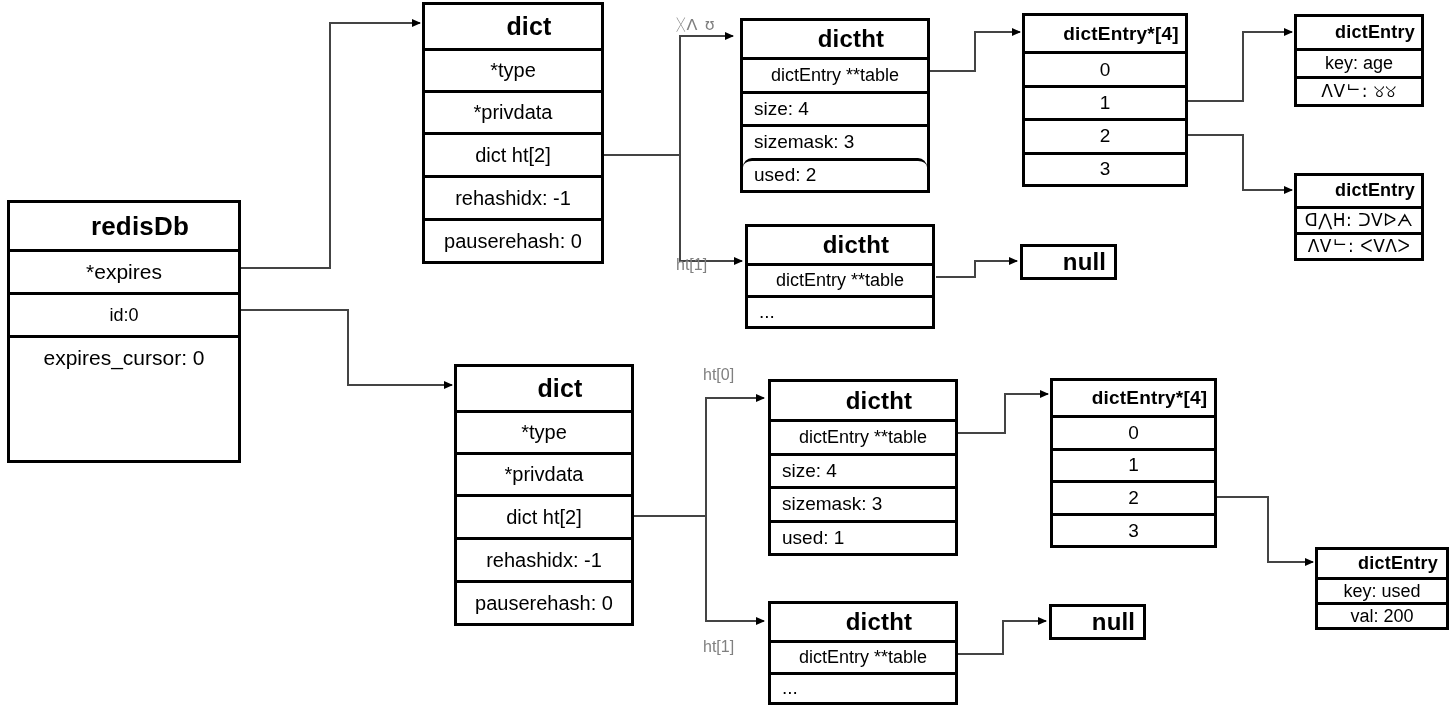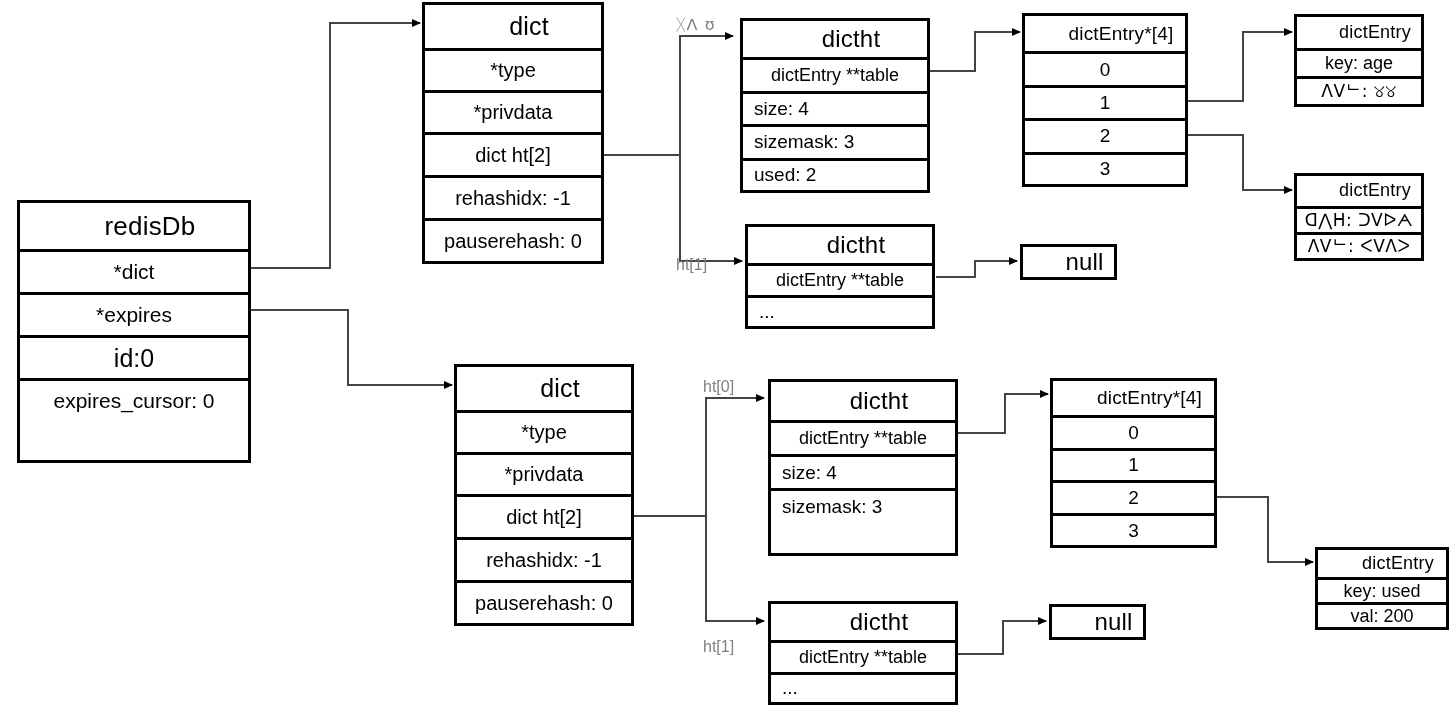--- a/index.html
+++ b/index.html
@@ -38,21 +38,21 @@
     border-top: 3px solid #000000;
     display: flex;
     align-items: center;
     justify-content: center;
     color: #000000;
     white-space: nowrap;
     overflow: hidden;
   }
   .row.first { border-top: none; }
   .row.hdr {
-    font-weight: normal;
+    font-weight: bold;
     letter-spacing: .2px;
     margin-left: 32px;
   }
   .row.left {
     justify-content: flex-start;
     padding-left: 11px;
   }
   .lbl {
     position: absolute;
     color: #808080;
@@ -100,43 +100,42 @@
     <path d="M706,516 L706,398 L764,398" fill="none" stroke="#444" stroke-width="2" marker-end="url(#ah)"></path>
     <path d="M706,516 L706,621 L764,621" fill="none" stroke="#444" stroke-width="2" marker-end="url(#ah)"></path>
 
     <path d="M958,433 L1005,433 L1005,394 L1048,394" fill="none" stroke="#444" stroke-width="2" marker-end="url(#ah)"></path>
 
     <path d="M958,654 L1003,654 L1003,621 L1046,621" fill="none" stroke="#444" stroke-width="2" marker-end="url(#ah)"></path>
 
     <path d="M1217,497 L1268,497 L1268,562 L1313,562" fill="none" stroke="#444" stroke-width="2" marker-end="url(#ah)"></path>
   </svg>
 
-  <div class="node" style="left:17px; top:200px; width:234px; height:263px;">
+  <div class="node" style="left:7px; top:200px; width:234px; height:263px;">
     <div class="row first hdr" style="height:46px; font-size:26px;">redisDb</div>
-    <div class="row" style="height:43px; font-size:21px;">*dict</div>
     <div class="row" style="height:43px; font-size:21px;">*expires</div>
-    <div class="row" style="height:43px; font-size:25px;">id:0</div>
+    <div class="row" style="height:43px; font-size:18px;">id:0</div>
     <div class="row" style="height:42px; font-size:21px;">expires_cursor: 0</div>
   </div>
 
   <div class="node" style="left:422px; top:2px; width:182px; height:262px;">
     <div class="row first hdr" style="height:44px; font-size:25px;">dict</div>
     <div class="row" style="height:43px; font-size:20px;">*type</div>
     <div class="row" style="height:43px; font-size:20px;">*privdata</div>
     <div class="row" style="height:44px; font-size:20px;">dict ht[2]</div>
     <div class="row" style="height:44px; font-size:20px;">rehashidx: -1</div>
     <div class="row" style="height:44px; font-size:20px;">pauserehash: 0</div>
   </div>
 
   <div class="node" style="left:740px; top:18px; width:190px; height:175px;">
     <div class="row first hdr" style="height:37px; font-size:24px;">dictht</div>
     <div class="row" style="height:34px; font-size:18px;">dictEntry **table</div>
     <div class="row left" style="height:34px; font-size:19px;">size: 4</div>
     <div class="row left" style="height:34px; font-size:19px;">sizemask: 3</div>
-    <div class="row left" style="height:33px; font-size:19px;">used: 2</div>
+    <div class="row left" style="height:33px; font-size:19px;border-radius:9px;">used: 2</div>
   </div>
 
   <div class="node" style="left:745px; top:224px; width:190px; height:105px;">
     <div class="row first hdr" style="height:37px; font-size:24px;">dictht</div>
     <div class="row" style="height:33px; font-size:18px;">dictEntry **table</div>
     <div class="row left" style="height:32px; font-size:19px;">...</div>
   </div>
 
   <div class="node" style="left:1022px; top:13px; width:166px; height:174px;">
     <div class="row first hdr" style="height:36px; font-size:19px;">dictEntry*[4]</div>
@@ -169,20 +168,21 @@
     <div class="row" style="height:44px; font-size:20px;">dict ht[2]</div>
     <div class="row" style="height:44px; font-size:20px;">rehashidx: -1</div>
     <div class="row" style="height:44px; font-size:20px;">pauserehash: 0</div>
   </div>
 
   <div class="node" style="left:768px; top:379px; width:190px; height:177px;">
     <div class="row first hdr" style="height:38px; font-size:24px;">dictht</div>
     <div class="row" style="height:34px; font-size:18px;">dictEntry **table</div>
     <div class="row left" style="height:34px; font-size:19px;">size: 4</div>
     <div class="row left" style="height:34px; font-size:19px;">sizemask: 3</div>
+    <div class="row left" style="height:34px; font-size:19px;">used: 1</div>
   </div>
 
   <div class="node" style="left:768px; top:601px; width:190px; height:104px;">
     <div class="row first hdr" style="height:37px; font-size:24px;">dictht</div>
     <div class="row" style="height:33px; font-size:18px;">dictEntry **table</div>
     <div class="row left" style="height:31px; font-size:19px;">...</div>
   </div>
 
   <div class="node" style="left:1050px; top:378px; width:167px; height:170px;">
     <div class="row first hdr" style="height:35px; font-size:19px;">dictEntry*[4]</div>
@@ -197,16 +197,16 @@
     <div class="row" style="height:26px; font-size:18px;">key: used</div>
     <div class="row" style="height:26px; font-size:18px;">val: 200</div>
   </div>
 
   <div class="node" style="left:1049px; top:604px; width:97px; height:36px;">
     <div class="row first hdr" style="height:30px; font-size:24px;">null</div>
   </div>
 
   <span class="lbl garbled" style="left:676px; top:15px;">ᚷᐱ ʊ</span>
   <span class="lbl" style="left:676px; top:256px;">ht[1]</span>
-  <span class="lbl" style="left:703px; top:378px;">ht[0]</span>
+  <span class="lbl" style="left:703px; top:366px;">ht[0]</span>
   <span class="lbl" style="left:703px; top:638px;">ht[1]</span>
 
 </div>
 
 </body></html>

